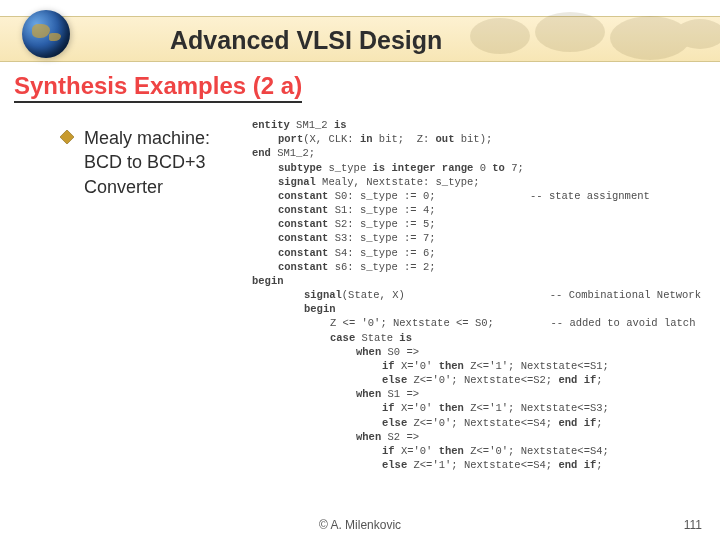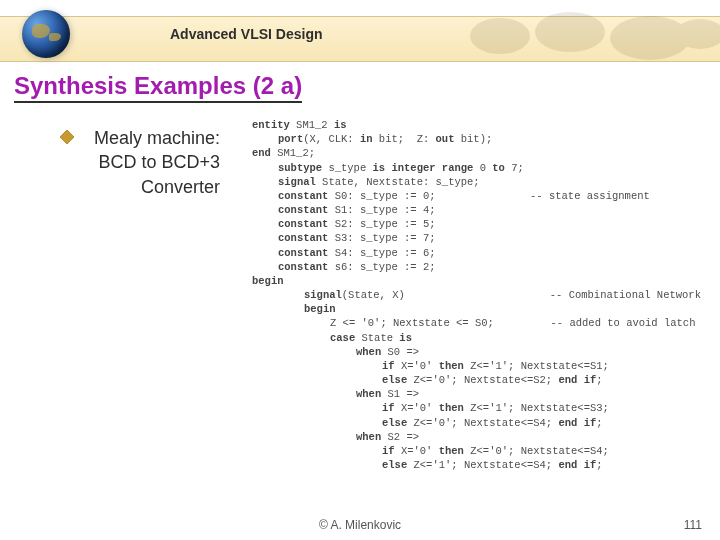--- a/index.html
+++ b/index.html
@@ -48,41 +48,40 @@
     width: 18px; height: 14px;
     background: #c8a23d;
     border-radius: 40% 50% 60% 40%;
     opacity: .7;
     box-shadow: 14px 6px 0 -3px #c8a23d;
   }
   .header-title {
     position: absolute;
     top: 26px;
     left: 170px;
-    font-size: 14px;
+    font-size: 25px;
     font-weight: bold;
     color: #2e2e2e;
     text-align: center;
   }
   .slide-title {
     position: absolute;
     top: 72px;
     left: 14px;
     font-size: 24px;
     font-weight: bold;
-    color: #a21caf;
+    color: #ef4444;
     border-bottom: 2px solid #2e2e2e;
     padding-bottom: 1px;
   }
   .bullet-area {
     position: absolute;
     top: 126px;
     left: 60px;
     width: 160px;
-    text-align: right;
   }
   .bullet-row {
     display: flex;
     align-items: flex-start;
     gap: 10px;
   }
   .bullet-icon {
     flex: 0 0 14px;
     height: 14px;
     margin-top: 4px;
@@ -157,21 +156,21 @@
     <span class="bullet-text">Mealy machine: BCD to BCD+3 Converter</span>
   </div>
 </div>
 
 <div class="code-area">
   <div class="line"><strong>entity</strong><span> SM1_2 </span><strong>is</strong></div>
   <div class="line i1"><strong>port</strong><span>(X, CLK: </span><strong>in</strong><span> bit;  Z: </span><strong>out</strong><span> bit);</span></div>
   <div class="line"><strong>end</strong><span> SM1_2;</span></div>
   <div class="line"></div>
   <div class="line i1"><strong>subtype</strong><span> s_type </span><strong>is integer range</strong><span> 0 </span><strong>to</strong><span> 7;</span></div>
-  <div class="line i1"><strong>signal</strong><span> State, Nextstate: s_type;</span></div>
+  <div class="line i1"><strong>signal</strong><span> Mealy, Nextstate: s_type;</span></div>
   <div class="line i1"><strong>constant</strong><span> S0: s_type := 0;</span><span>               -- state assignment</span></div>
   <div class="line i1"><strong>constant</strong><span> S1: s_type := 4;</span></div>
   <div class="line i1"><strong>constant</strong><span> S2: s_type := 5;</span></div>
   <div class="line i1"><strong>constant</strong><span> S3: s_type := 7;</span></div>
   <div class="line i1"><strong>constant</strong><span> S4: s_type := 6;</span></div>
   <div class="line i1"><strong>constant</strong><span> s6: s_type := 2;</span></div>
   <div class="line"><strong>begin</strong></div>
   <div class="line i2"><strong>signal</strong><span>(State, X)</span><span>                       -- Combinational Network</span></div>
   <div class="line i2"><strong>begin</strong></div>
   <div class="line i3"><span>Z &lt;= '0'; Nextstate &lt;= S0;</span><span>         -- added to avoid latch</span></div>

